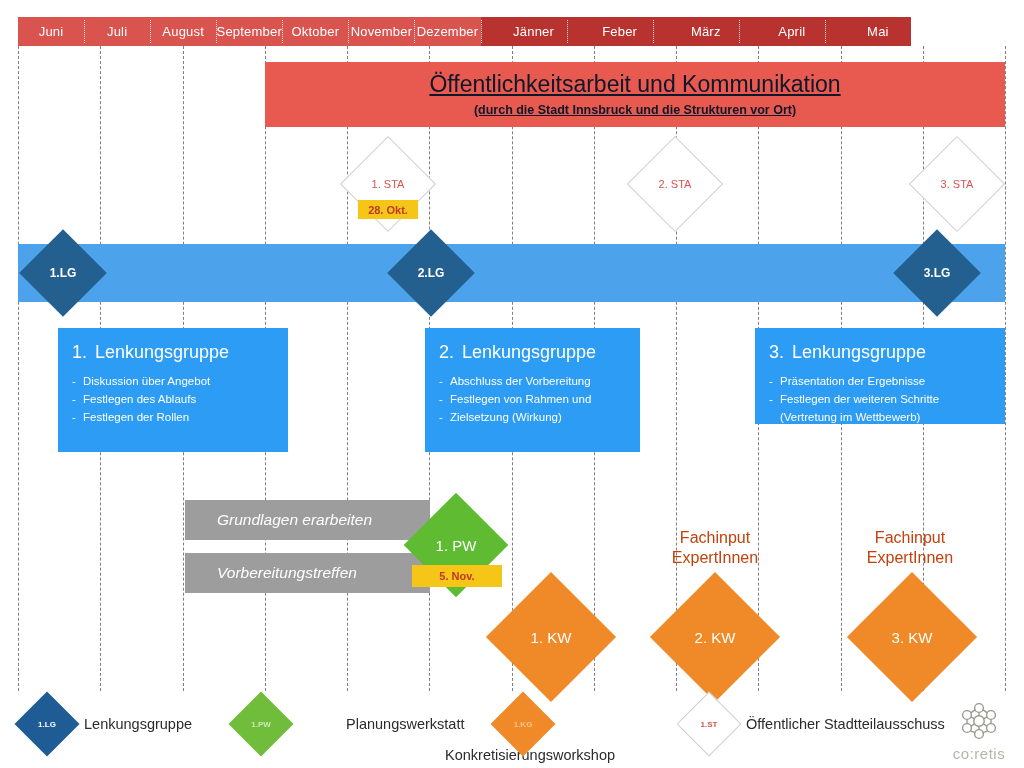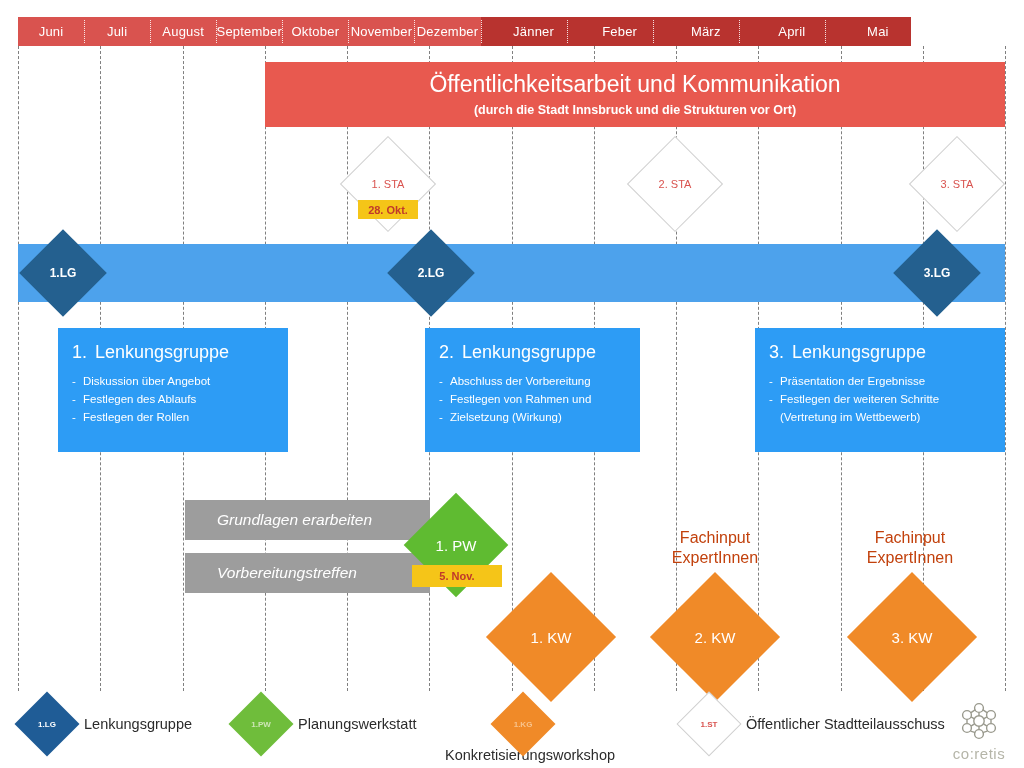--- a/index.html
+++ b/index.html
@@ -36,22 +36,22 @@
   .gridlines { position:absolute; left:0; top:46px; width:1024px; height:645px; }
   .gridline {
     position:absolute; top:0; bottom:0; width:0;
     border-left: 1px dashed #555;
     opacity:.75;
   }
 
   
   .banner {
     position:absolute; left:265px; top:62px; width:740px; height:65px;
-    background:#e8594f; color:#ffffff; text-align:right;
-    display:flex; flex-direction:column; align-items:center; justify-content:center;
+    background:#e8594f; color:#0f172a; text-align:right;
+    display:flex; flex-direction:column; align-items:center; justify-content:center;text-decoration:underline;
   }
   .banner-title { font-size:23px; font-weight:400; line-height:1.1; }
   .banner-sub   { font-size:12.5px; font-weight:700; margin-top:5px; }
 
   
   .dia {
     position:absolute;
     display:flex; align-items:center; justify-content:center;
     text-align:center;
   }
@@ -226,21 +226,21 @@
     <h3>
       <span class="num">2.</span><span>Lenkungsgruppe</span>
     </h3>
     <ul>
       <li>Abschluss der Vorbereitung</li>
       <li>Festlegen von Rahmen und</li>
       <li>Zielsetzung (Wirkung)</li>
     </ul>
   </div>
 
-  <div class="lg-box" style="left:755px; top:328px; width:250px; height:124px;">
+  <div class="lg-box" style="left:755px; top:328px; width:250px; height:96px;">
     <h3>
       <span class="num">3.</span><span>Lenkungsgruppe</span>
     </h3>
     <ul>
       <li>Präsentation der Ergebnisse</li>
       <li>Festlegen der weiteren Schritte</li>
       <li class="noBullet">(Vertretung im Wettbewerb)</li>
     </ul>
   </div>
 
@@ -284,21 +284,21 @@
   <div class="legend">
 
     <div class="legend-item" style="left:6px; top:4px;">
       <div class="legend-dia lg-legend">
         <div class="shape"></div>
         <div class="txt">1.LG</div>
       </div>
       <div class="legend-label">Lenkungsgruppe</div>
     </div>
 
-    <div class="legend-item" style="left:220px; top:4px;">
+    <div class="legend-item" style="left:220px; top:4px;gap:48px;">
       <div class="legend-dia pw-legend">
         <div class="shape"></div>
         <div class="txt">1.PW</div>
       </div>
       <div class="legend-label">Planungswerkstatt</div>
     </div>
 
     <div class="legend-item" style="left:413px; top:4px;flex-direction:column;">
       <div class="legend-dia kw-legend">
         <div class="shape"></div>

